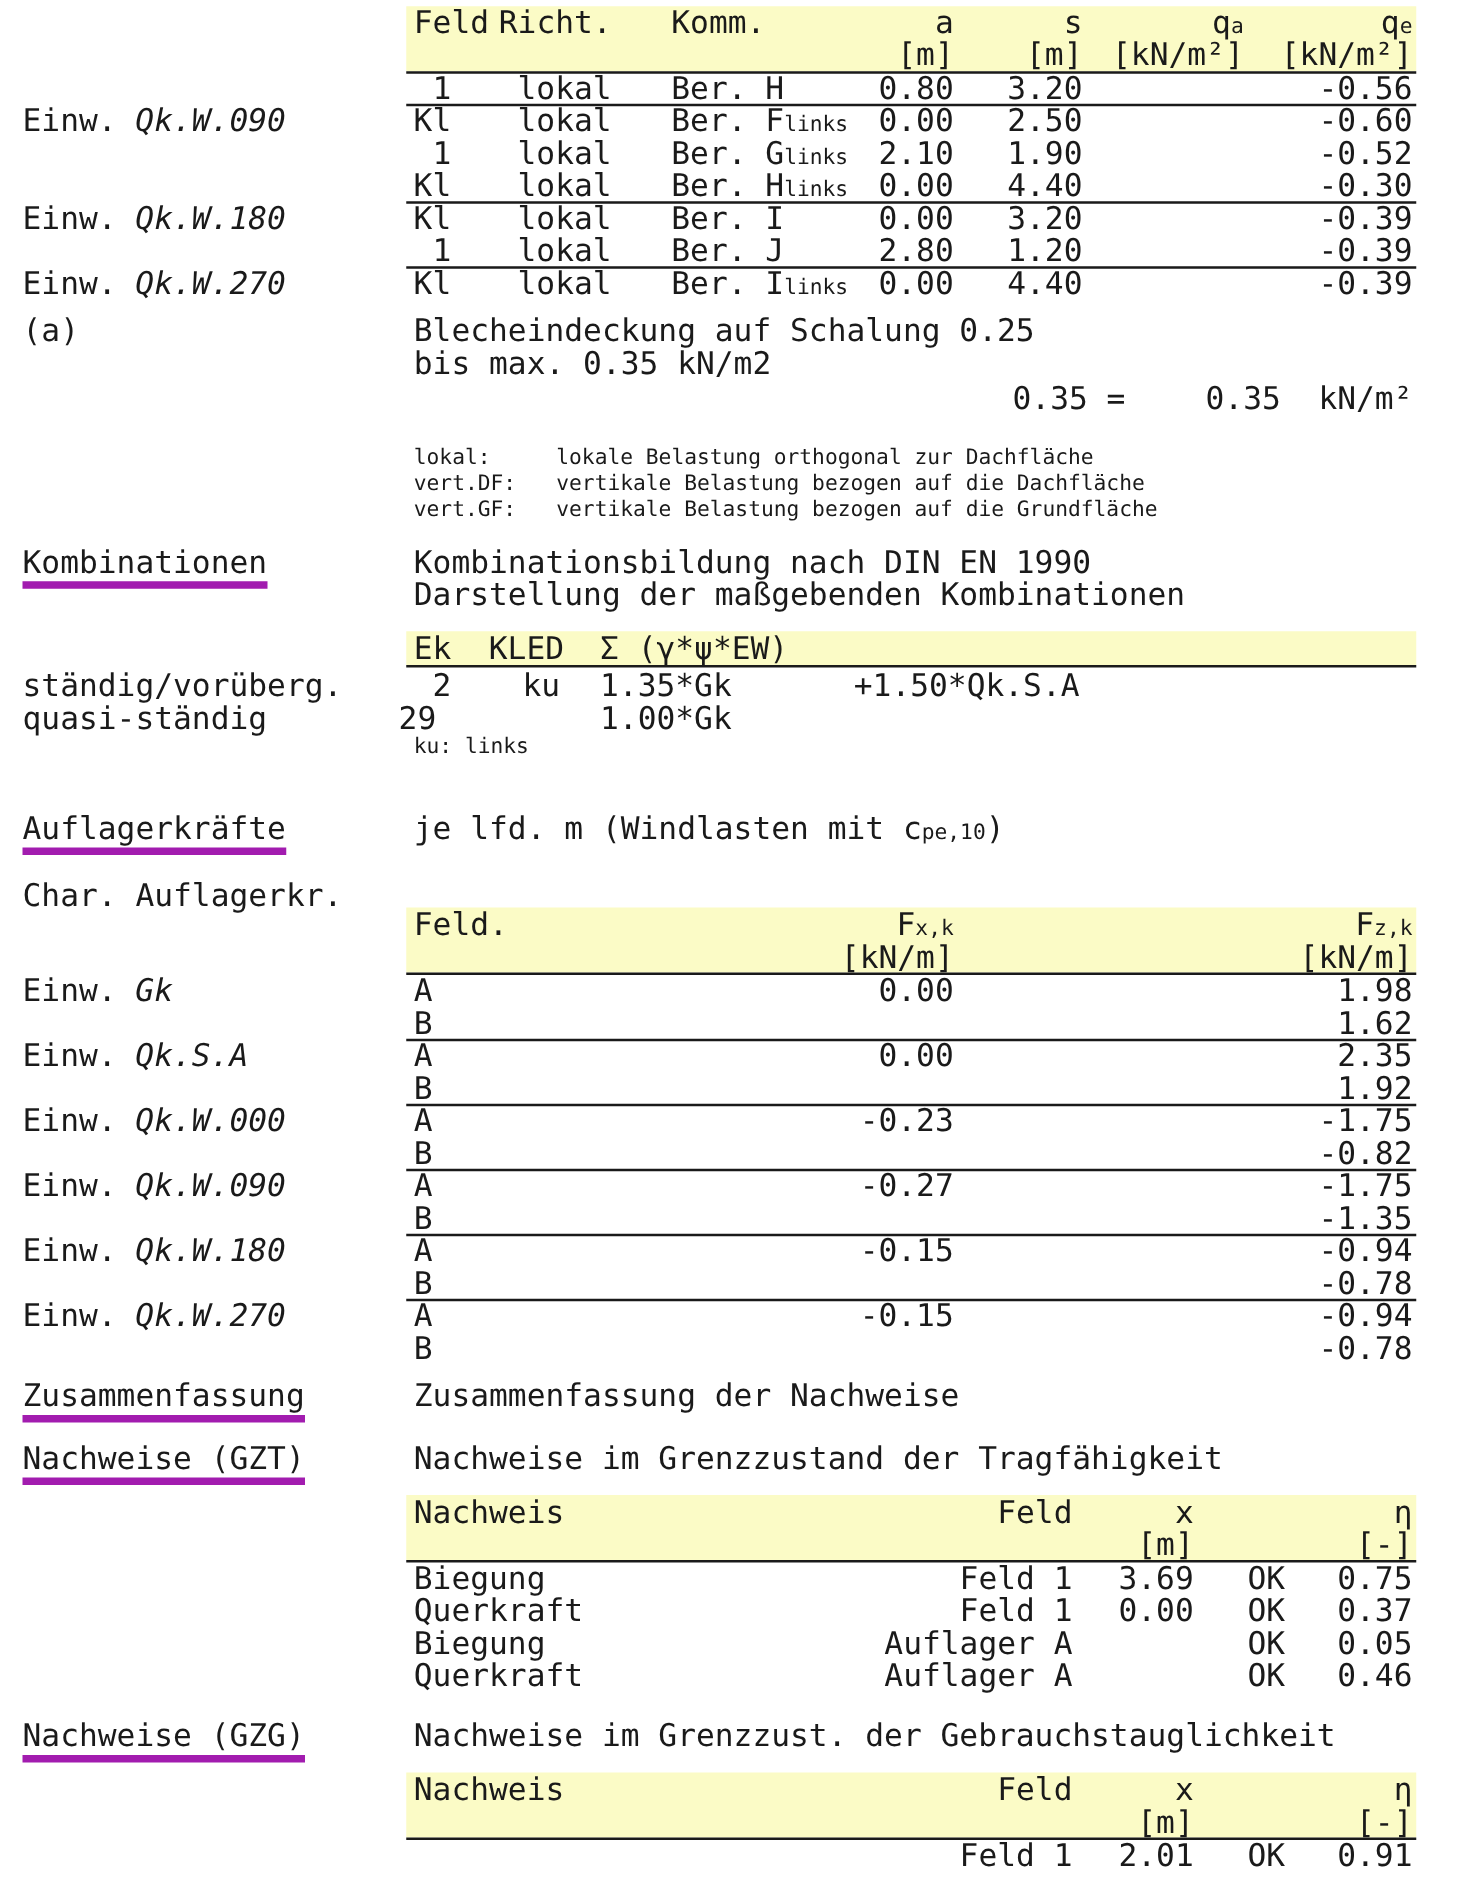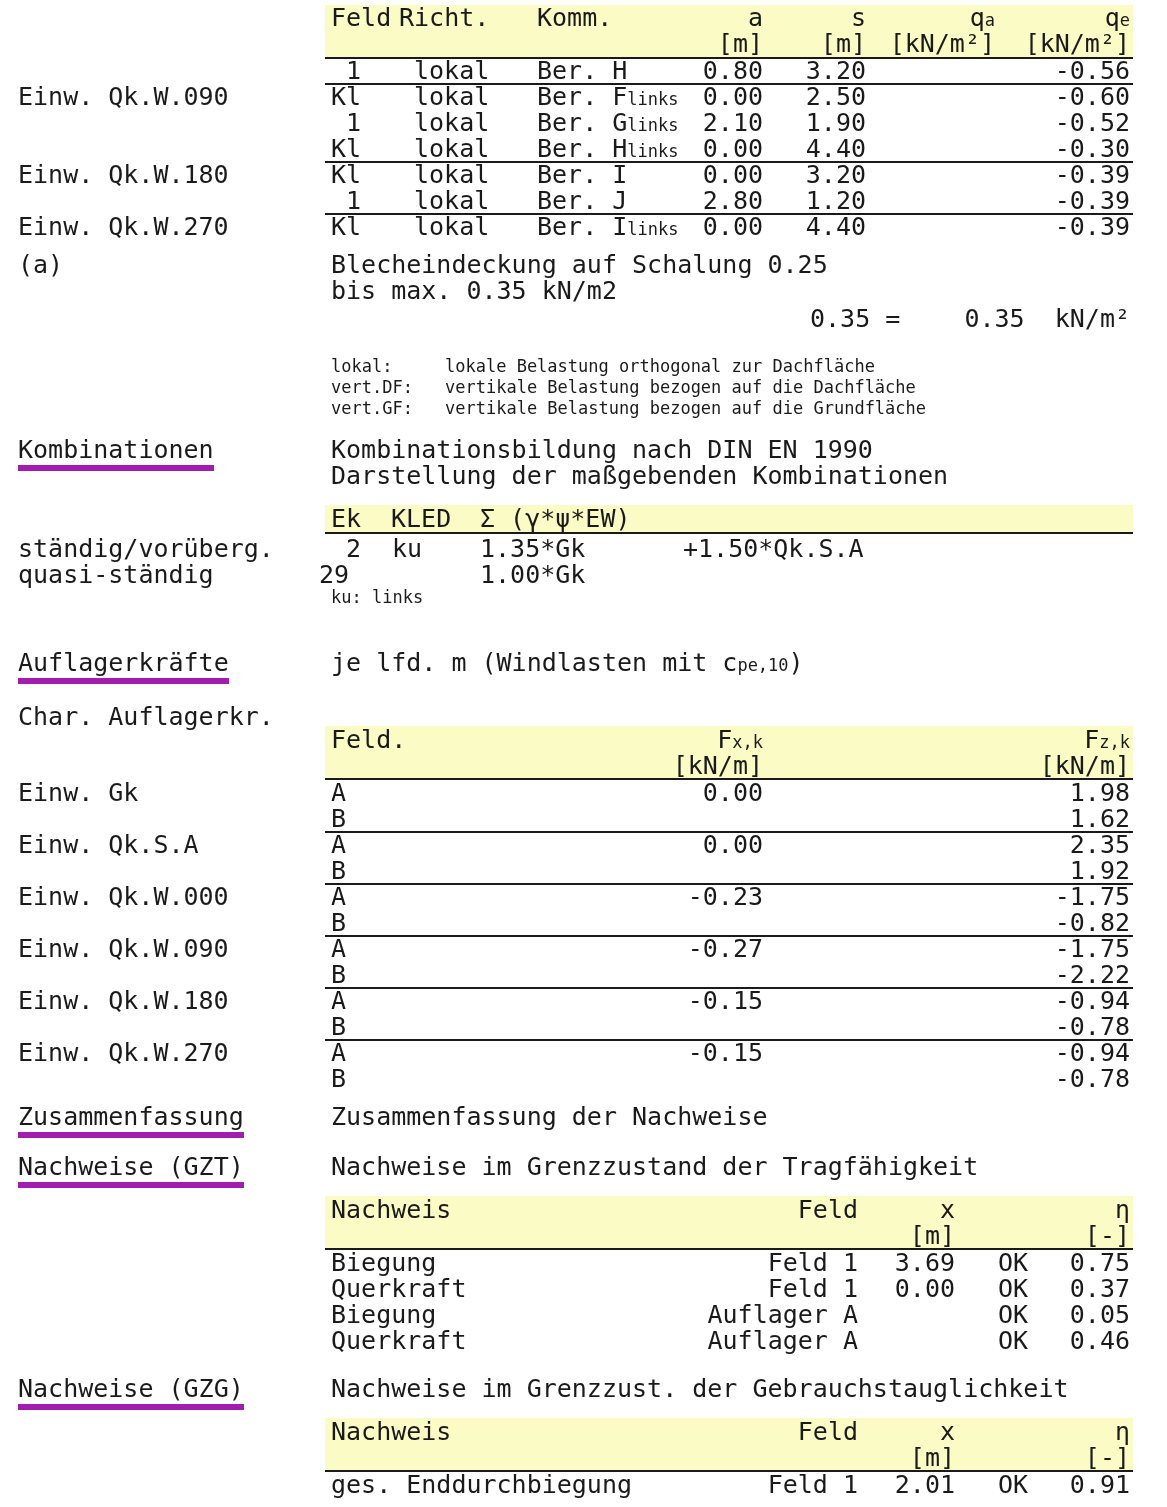--- a/index.html
+++ b/index.html
@@ -4,21 +4,21 @@
 <style>
   html,body{margin:0;padding:0;background:#fff;}
   .page{position:relative;width:1167px;height:1507px;background:#fff;overflow:hidden;
         font-family:"DejaVu Sans Mono",monospace;font-size:25px;line-height:26px;color:#1a1a1a;}
   .row{position:absolute;left:0;width:100%;height:26px;}
   .c{position:absolute;white-space:pre;}
   .band{position:absolute;left:325px;width:808px;background:#fbfbc6;}
   .hl{position:absolute;left:325px;width:808px;height:2px;background:#1a1a1a;}
   .sub{font-size:17px;}
   .small{font-size:17px;line-height:21px;}
-  .it{}
+  .it{font-style:italic;}
   .ml{position:absolute;left:18px;white-space:pre;}
   .uh{border-bottom:6px solid #a21caf;padding-bottom:1px;}
   .gap{margin-left:15px;}
 </style>
 </head>
 <body>
 
 <div class="page">
 
   <div>
@@ -130,21 +130,21 @@
     <div class="band" style="top:505px;height:27px"></div>
     <div class="row" style="top:506px">
       <span class="c" style="left:331px">Ek</span>
       <span class="c" style="left:391px">KLED</span>
       <span class="c" style="left:480px">Σ (γ*ψ*EW)</span>
     </div>
     <div class="hl" style="top:532px"></div>
 
     <div class="row" style="top:536px">
       <span class="c" style="right:806px">2</span>
-      <span class="c" style="left:392px">ku</span>
+      <span class="c" style="left:418px">ku</span>
       <span class="c" style="left:480px">1.35*Gk</span>
       <span class="c" style="left:683px">+1.50*Qk.S.A</span>
     </div>
     <div class="row" style="top:562px">
       <span class="c" style="right:818px">29</span>
       <span class="c" style="left:406px"></span>
       <span class="c" style="left:480px">1.00*Gk</span>
       <span class="c" style="left:683px"></span>
     </div>
     <div class="ml" style="top:536px">ständig/vorüberg.</div>
@@ -203,21 +203,21 @@
     </div>
     <div class="hl" style="top:935px"></div>
     <div class="row" style="top:936px">
       <span class="c" style="left:331px">A</span>
       <span class="c" style="right:404px">-0.27</span>
       <span class="c" style="right:37px">-1.75</span>
     </div>
     <div class="row" style="top:962px">
       <span class="c" style="left:331px">B</span>
       <span class="c" style="right:404px"></span>
-      <span class="c" style="right:37px">-2.22</span>
+      <span class="c" style="right:37px">-1.35</span>
     </div>
     <div class="hl" style="top:987px"></div>
     <div class="row" style="top:988px">
       <span class="c" style="left:331px">A</span>
       <span class="c" style="right:404px">-0.15</span>
       <span class="c" style="right:37px">-0.94</span>
     </div>
     <div class="row" style="top:1014px">
       <span class="c" style="left:331px">B</span>
       <span class="c" style="right:404px"></span>
@@ -306,21 +306,20 @@
       <span class="c" style="right:212px">x</span>
       <span class="c" style="right:37px">η</span>
     </div>
     <div class="row" style="top:1445px">
       <span class="c" style="right:212px">[m]</span>
       <span class="c" style="right:37px">[-]</span>
     </div>
     <div class="hl" style="top:1470px"></div>
 
     <div class="row" style="top:1472px">
-      <span class="c" style="left:331px">ges. Enddurchbiegung</span>
       <span class="c" style="right:309px">Feld 1</span>
       <span class="c" style="right:212px">2.01</span>
       <span class="c" style="left:998px">OK</span>
       <span class="c" style="right:37px">0.91</span>
     </div>
   </div>
 
 </div>
 
 </body></html>

